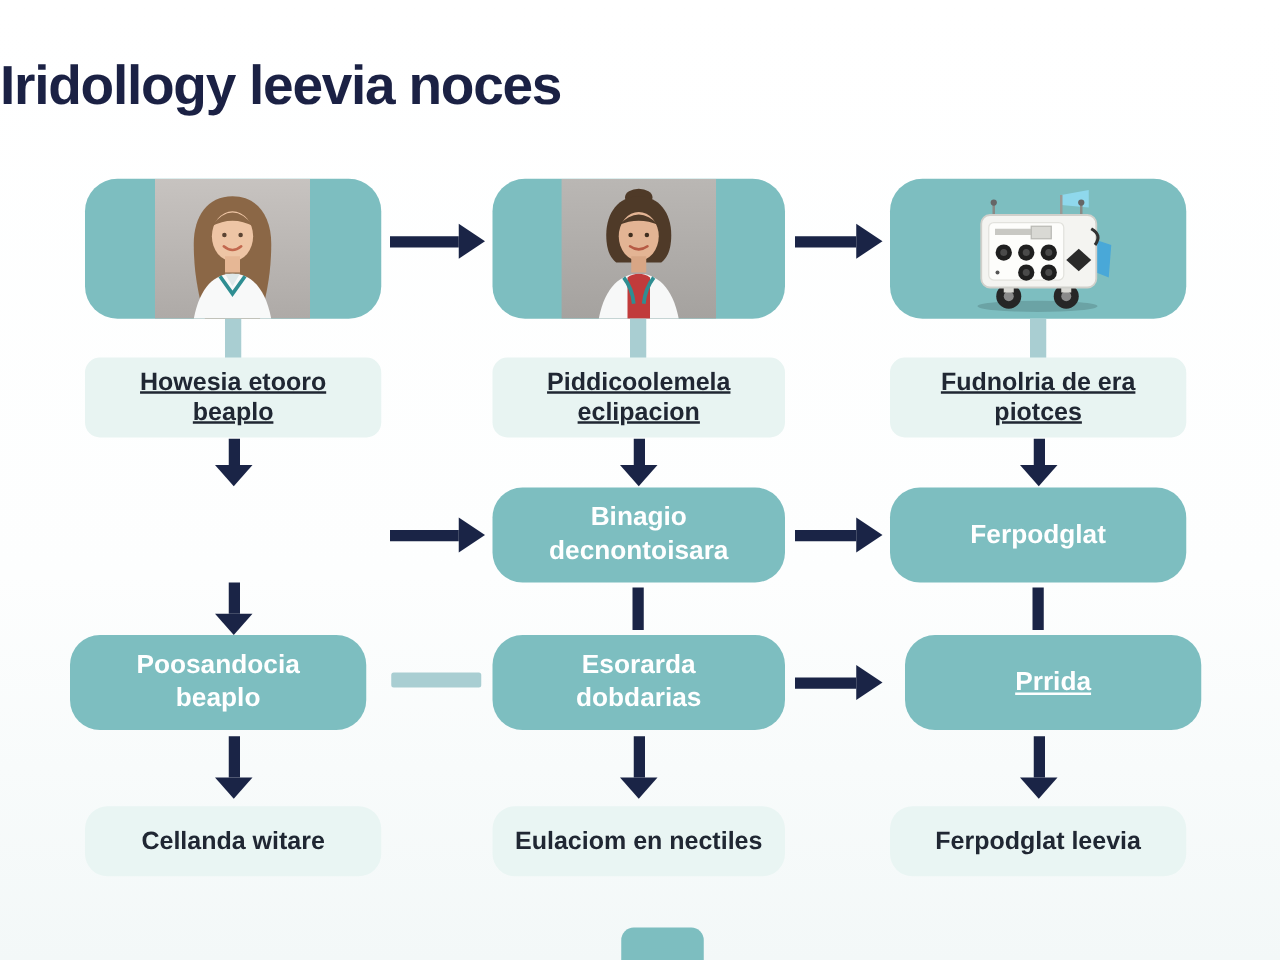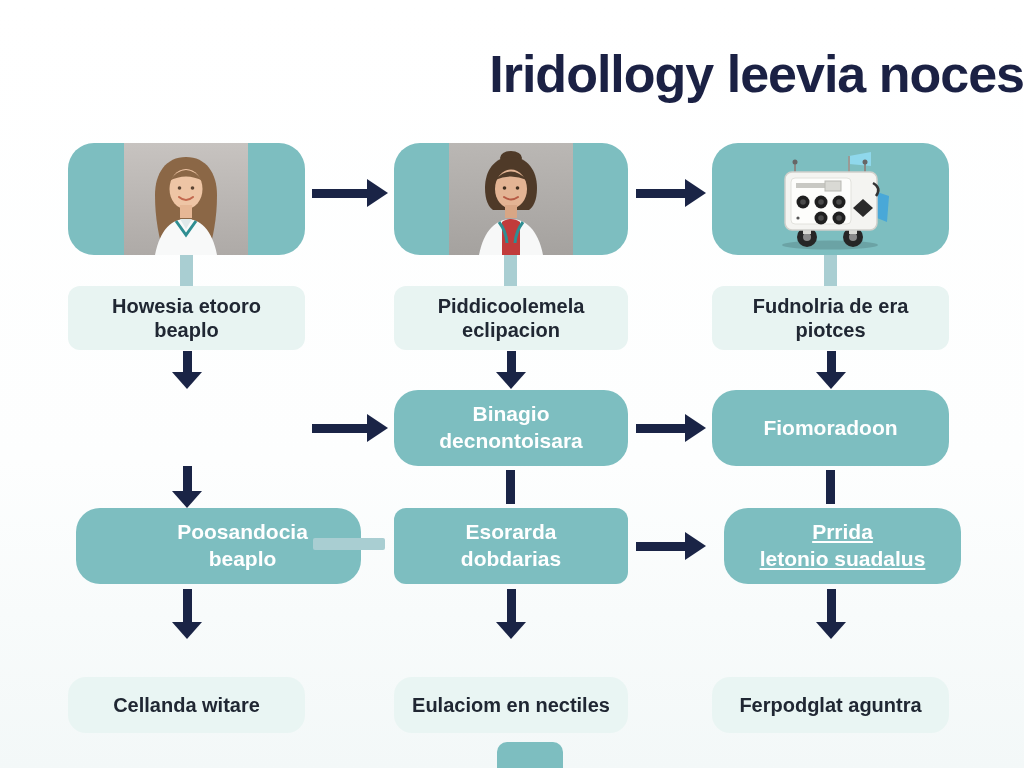--- a/index.html
+++ b/index.html
@@ -2,40 +2,40 @@
 <html><head>
 <meta charset="utf-8">
 <style>
   html,body{margin:0;padding:0;background:#fff;}
   .canvas{
     position:relative;width:1024px;height:768px;overflow:hidden;
     background:linear-gradient(180deg,#ffffff 0%,#fdfefe 60%,#f3f8f8 100%);
     font-family:"Liberation Sans",sans-serif;
   }
   .title{
-    position:absolute;top:44px;left:0;width:100%;text-align:right;
-    font-size:52px;font-weight:800;color:#1b2144;letter-spacing:-1px;
+    position:absolute;top:44px;left:0;width:100%;text-align:left;
+    font-size:44px;font-weight:800;color:#1b2144;letter-spacing:-1px;
   }
   .img-box{position:absolute;top:143px;height:112px;background:#7dbec0;border-radius:26px;}
   .photo{position:absolute;top:143px;height:112px;width:124px;overflow:hidden;}
   .device-wrap{position:absolute;top:150px;height:100px;width:130px;}
   .label-box{
     position:absolute;top:286px;height:64px;background:#e8f4f2;border-radius:12px;
     display:flex;flex-direction:column;align-items:center;justify-content:center;
-    color:#202733;font-weight:bold;font-size:20px;line-height:1.22;text-align:center;
+    color:#202733;font-weight:bold;font-size:20px;line-height:1.22;text-align:center;text-decoration:underline;
   }
   .step-box{
     position:absolute;height:76px;background:#7dbec0;border-radius:24px;
     display:flex;flex-direction:column;align-items:center;justify-content:center;
     color:#ffffff;font-weight:bold;font-size:21px;line-height:1.28;text-align:center;
   }
   .footer-box{
     position:absolute;top:645px;height:56px;background:#e9f5f3;border-radius:18px;
     display:flex;align-items:center;justify-content:center;
-    color:#202733;font-weight:bold;font-size:20px;text-align:center;margin-top:32px;
+    color:#202733;font-weight:bold;font-size:20px;text-align:center;
   }
   
   .h-arrow{position:absolute;height:30px;display:flex;align-items:center;}
   .h-arrow .shaft{flex:1;height:9px;background:#1a2446;}
   .h-arrow .head{width:0;height:0;border-left:21px solid #1a2446;border-top:14px solid transparent;border-bottom:14px solid transparent;}
   .v-arrow{position:absolute;width:30px;display:flex;flex-direction:column;align-items:center;}
   .v-arrow .shaft{width:9px;flex:1;background:#1a2446;}
   .v-arrow .head{width:0;height:0;border-top:17px solid #1a2446;border-left:15px solid transparent;border-right:15px solid transparent;}
   .v-bar-navy{position:absolute;width:9px;background:#1a2446;}
   .v-bar-light{position:absolute;width:13px;background:#a9ced2;}
@@ -172,50 +172,49 @@
   <div class="v-arrow" style="left:816px;top:351px;height:38px;">
       <div class="shaft"></div>
       <div class="head"></div>
     </div>
 
   <div class="step-box" style="left:394px;top:390px;width:234px;">
     <span>Binagio</span>
     <span>decnontoisara</span>
   </div>
   <div class="step-box" style="left:712px;top:390px;width:237px;">
-    <span>Fiomoradoon</span>
+    <span>Ferpodglat</span>
   </div>
 
   <div class="h-arrow" style="left:312px;top:413px;width:76px;">
       <div class="shaft"></div>
       <div class="head"></div>
     </div>
   <div class="h-arrow" style="left:636px;top:413px;width:70px;">
       <div class="shaft"></div>
       <div class="head"></div>
     </div>
 
   <div class="v-arrow" style="left:172px;top:466px;height:42px;">
       <div class="shaft"></div>
       <div class="head"></div>
     </div>
   <div class="v-bar-navy" style="left:506px;top:470px;height:34px;"></div>
   <div class="v-bar-navy" style="left:826px;top:470px;height:34px;"></div>
 
-  <div class="step-box" style="left:76px;top:508px;width:237px;padding-left:48px;">
+  <div class="step-box" style="left:56px;top:508px;width:237px;">
     <span>Poosandocia</span>
     <span>beaplo</span>
   </div>
-  <div class="step-box" style="left:394px;top:508px;width:234px;border-radius:12px;">
+  <div class="step-box" style="left:394px;top:508px;width:234px;">
     <span>Esorarda</span>
     <span>dobdarias</span>
   </div>
   <div class="step-box" style="left:724px;top:508px;width:237px;text-decoration:underline;">
     <span>Prrida</span>
-    <span>letonio suadalus</span>
   </div>
 
   <div class="h-bar-light" style="left:313px;top:538px;width:72px;"></div>
   <div class="h-arrow" style="left:636px;top:531px;width:70px;">
       <div class="shaft"></div>
       <div class="head"></div>
     </div>
 
   <div class="v-arrow" style="left:172px;top:589px;height:50px;">
       <div class="shaft"></div>
@@ -230,18 +229,18 @@
       <div class="head"></div>
     </div>
 
   <div class="footer-box" style="left:68px;width:237px;">
     <span>Cellanda witare</span>
   </div>
   <div class="footer-box" style="left:394px;width:234px;">
     <span>Eulaciom en nectiles</span>
   </div>
   <div class="footer-box" style="left:712px;width:237px;">
-    <span>Ferpodglat aguntra</span>
+    <span>Ferpodglat leevia</span>
   </div>
 
   <div class="bottom-tab"></div>
 
 </div>
 
 </body></html>

